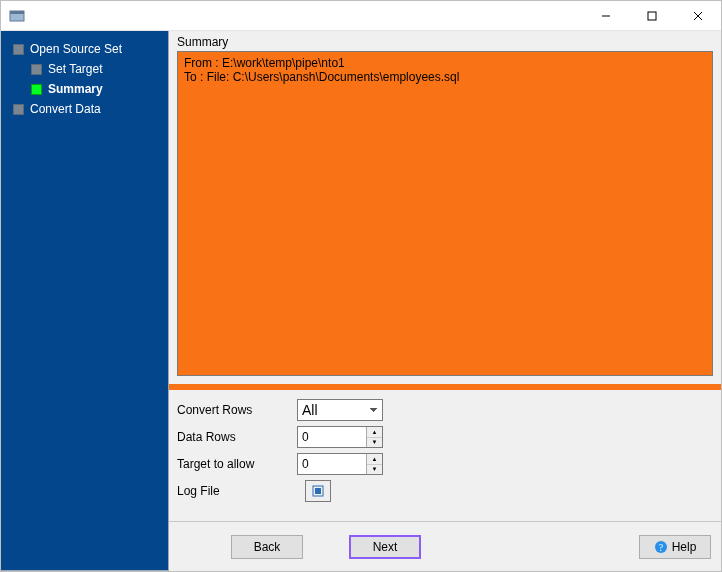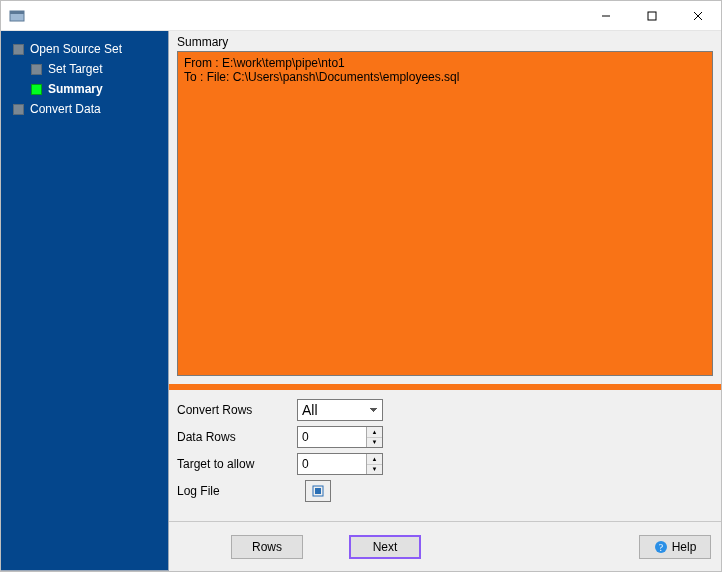--- a/index.html
+++ b/index.html
@@ -292,21 +292,21 @@
               <rect x="4" y="4" width="6" height="6" fill="#2a6fb5"></rect>
             </svg>
           </div>
         </div>
 
       </div>
 
       <div class="button-bar">
         <div style="width:6px"></div>
         <div class="btn">
-          <span>Rows</span>
+          <span>Back</span>
         </div>
         <div class="btn default">
           <span>Next</span>
         </div>
         <div class="btn-bar-spacer"></div>
         <div class="btn">
           <svg width="14" height="14">
             <circle cx="7" cy="7" r="6" fill="#2a8fe6"></circle>
             <text x="7" y="11" text-anchor="middle" font-size="10" fill="#fff" font-family="Segoe UI">?</text>
           </svg>

